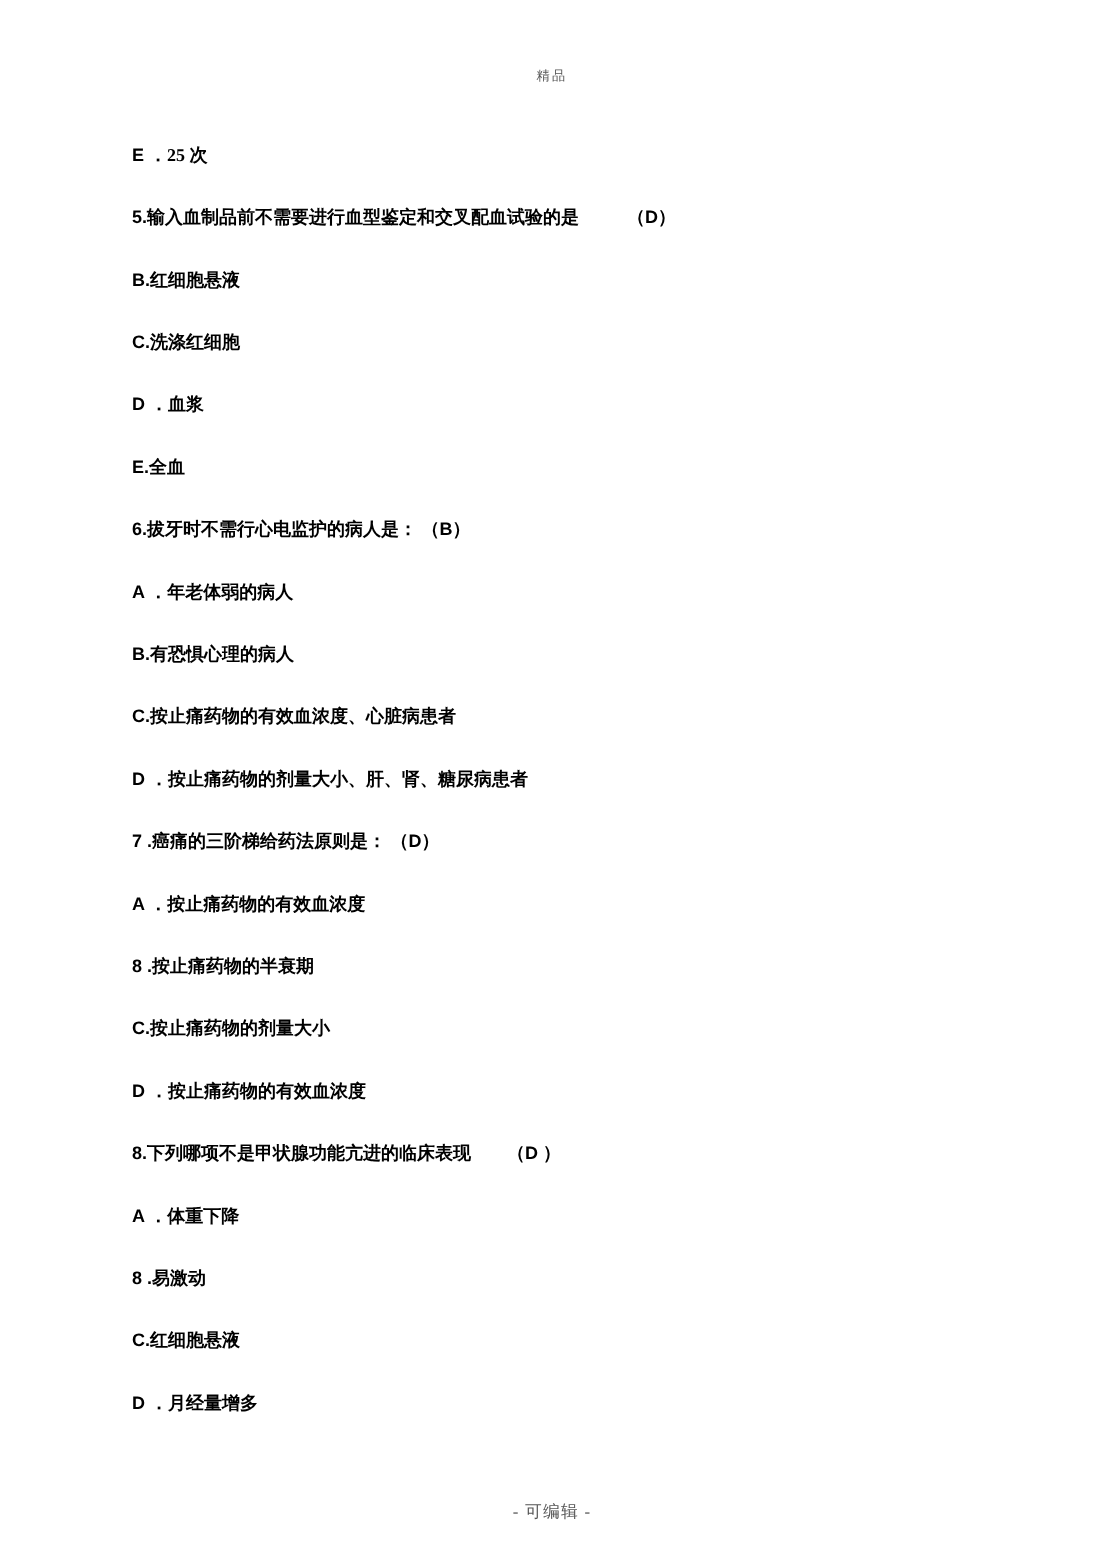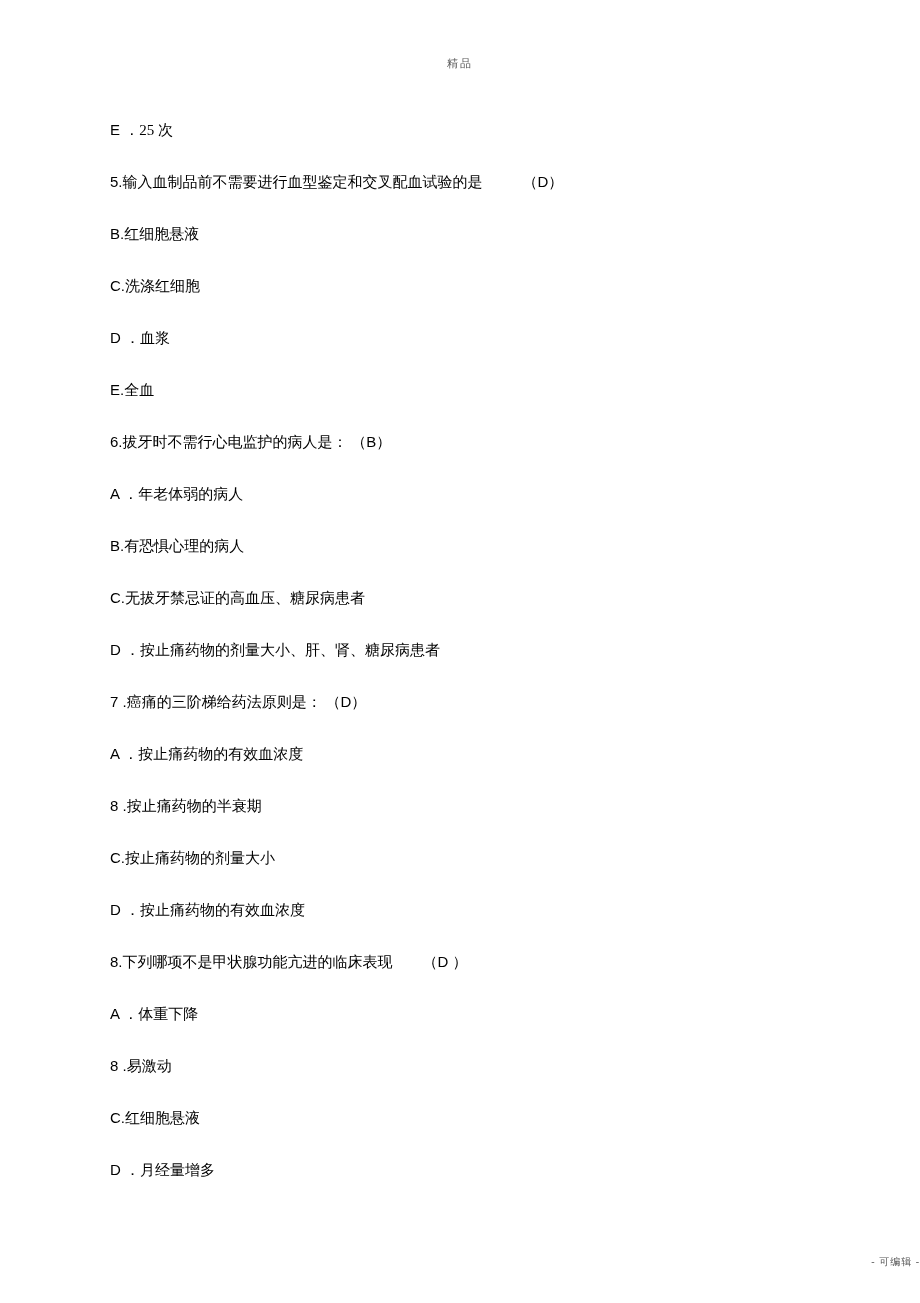--- a/index.html
+++ b/index.html
@@ -22,56 +22,57 @@
     color: #555;
     letter-spacing: 2px;
     margin-bottom: 48px;
     font-family: "SimSun", "宋体", serif;
   }
   .line {
     font-size: 15px;
     line-height: 1.4;
     margin-bottom: 30px;
     font-family: "SimSun", "宋体", serif;
+    font-weight: bold;
   }
   .line .latin {
     font-family: Arial, Helvetica, sans-serif;
   }
   .answer {
     font-family: Arial, Helvetica, sans-serif;
   }
   .gap-small { display: inline-block; width: 40px; }
   .gap-med  { display: inline-block; width: 30px; }
   .footer {
     position: absolute;
     left: 0; right: 0;
     bottom: 34px;
-    text-align: right;
-    font-size: 10px;
+    text-align: center;
+    font-size: 14px;
     color: #555;
     letter-spacing: 1px;
     font-family: "SimSun", "宋体", serif;
   }
 </style>
 </head>
 <body>
 
 <div class="page">
   <div class="header">精品</div>
   <div id="content">
       <div class="line"><span class="latin">E ．</span><span>25 次</span></div>
       <div class="line"><span class="latin">5.</span><span>输入血制品前不需要进行血型鉴定和交叉配血试验的是</span><span class="gap-small"></span><span class="answer">（D）</span></div>
       <div class="line"><span class="latin">B.</span><span>红细胞悬液</span></div>
       <div class="line"><span class="latin">C.</span><span>洗涤红细胞</span></div>
       <div class="line"><span class="latin">D ．</span><span>血浆</span></div>
       <div class="line"><span class="latin">E.</span><span>全血</span></div>
       <div class="line"><span class="latin">6.</span><span>拔牙时不需行心电监护的病人是：</span> <span class="answer">（B）</span></div>
       <div class="line"><span class="latin">A ．</span><span>年老体弱的病人</span></div>
       <div class="line"><span class="latin">B.</span><span>有恐惧心理的病人</span></div>
-      <div class="line"><span class="latin">C.</span><span>无拔牙禁忌证的高血压、糖尿病患者</span></div>
+      <div class="line"><span class="latin">C.</span><span>按止痛药物的有效血浓度、心脏病患者</span></div>
       <div class="line"><span class="latin">D ．</span><span>按止痛药物的剂量大小、肝、肾、糖尿病患者</span></div>
       <div class="line"><span class="latin">7 .</span><span>癌痛的三阶梯给药法原则是：</span> <span class="answer">（D）</span></div>
       <div class="line"><span class="latin">A ．</span><span>按止痛药物的有效血浓度</span></div>
       <div class="line"><span class="latin">8 .</span><span>按止痛药物的半衰期</span></div>
       <div class="line"><span class="latin">C.</span><span>按止痛药物的剂量大小</span></div>
       <div class="line"><span class="latin">D ．</span><span>按止痛药物的有效血浓度</span></div>
       <div class="line"><span class="latin">8.</span><span>下列哪项不是甲状腺功能亢进的临床表现</span><span class="gap-med"></span><span class="answer">（D ）</span></div>
       <div class="line"><span class="latin">A ．</span><span>体重下降</span></div>
       <div class="line"><span class="latin">8 .</span><span>易激动</span></div>
       <div class="line"><span class="latin">C.</span><span>红细胞悬液</span></div>

